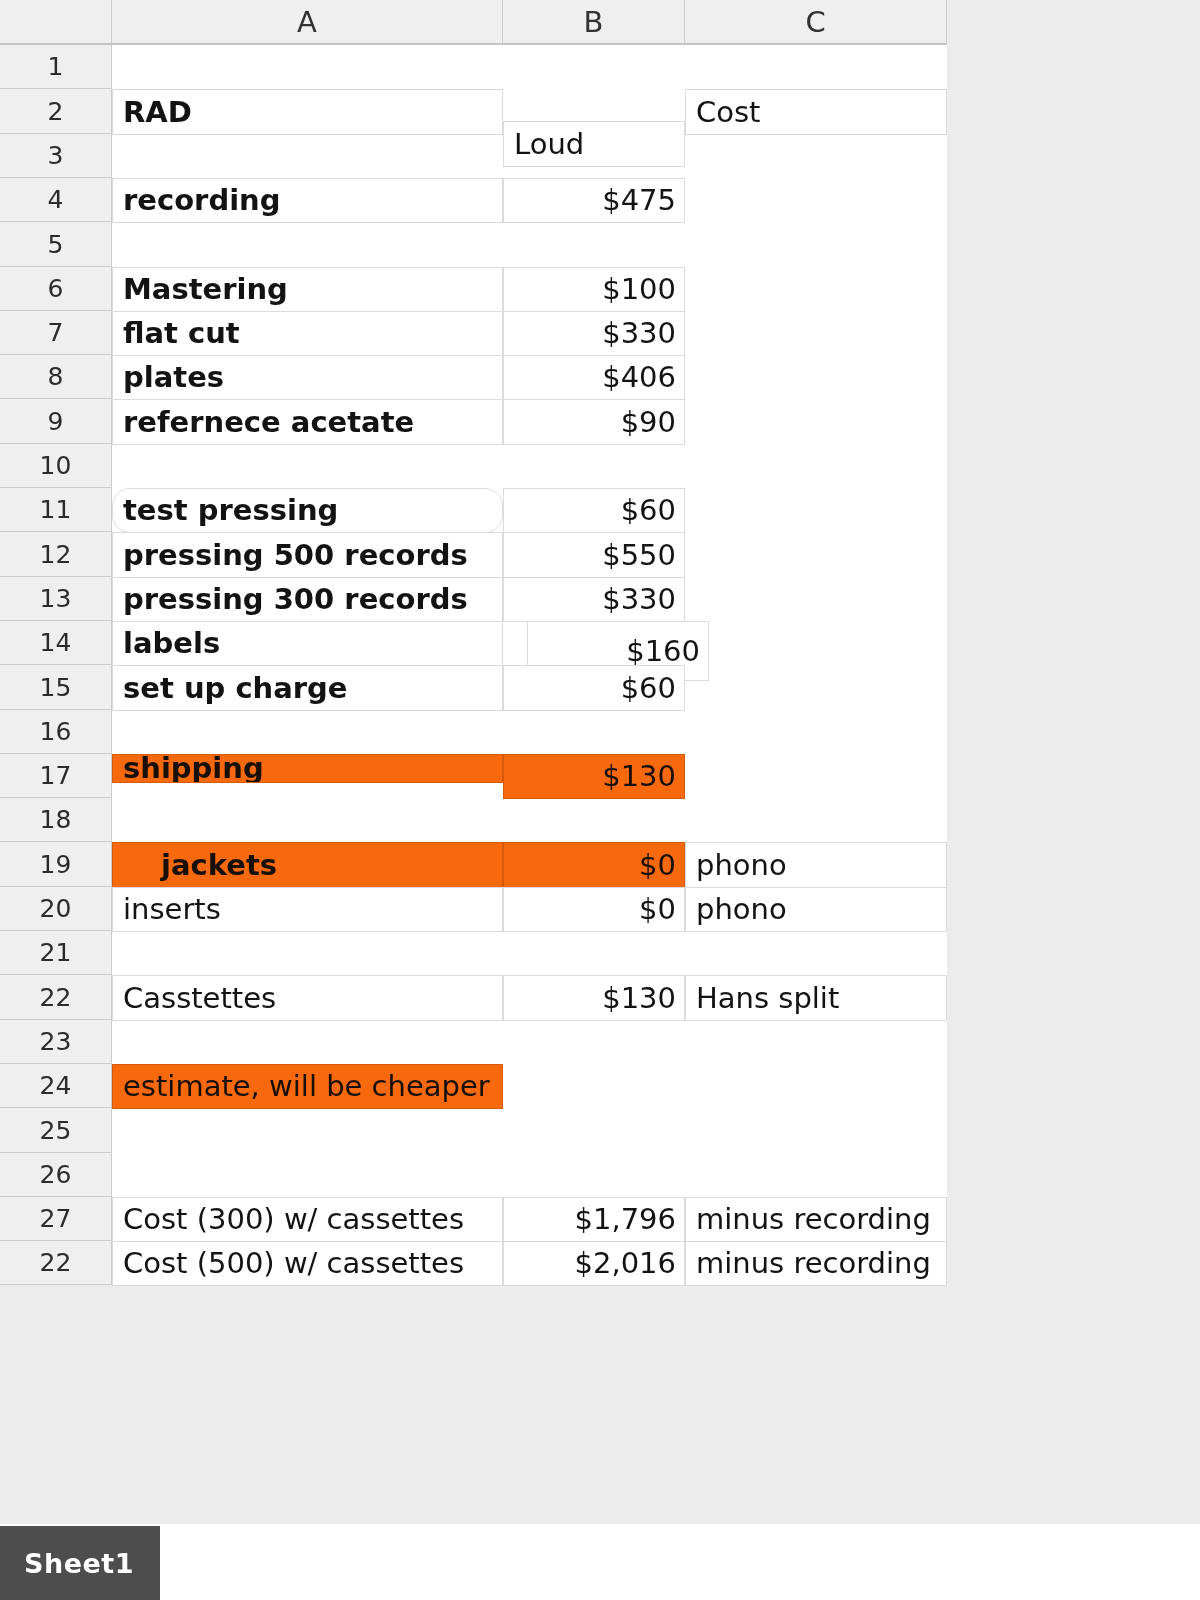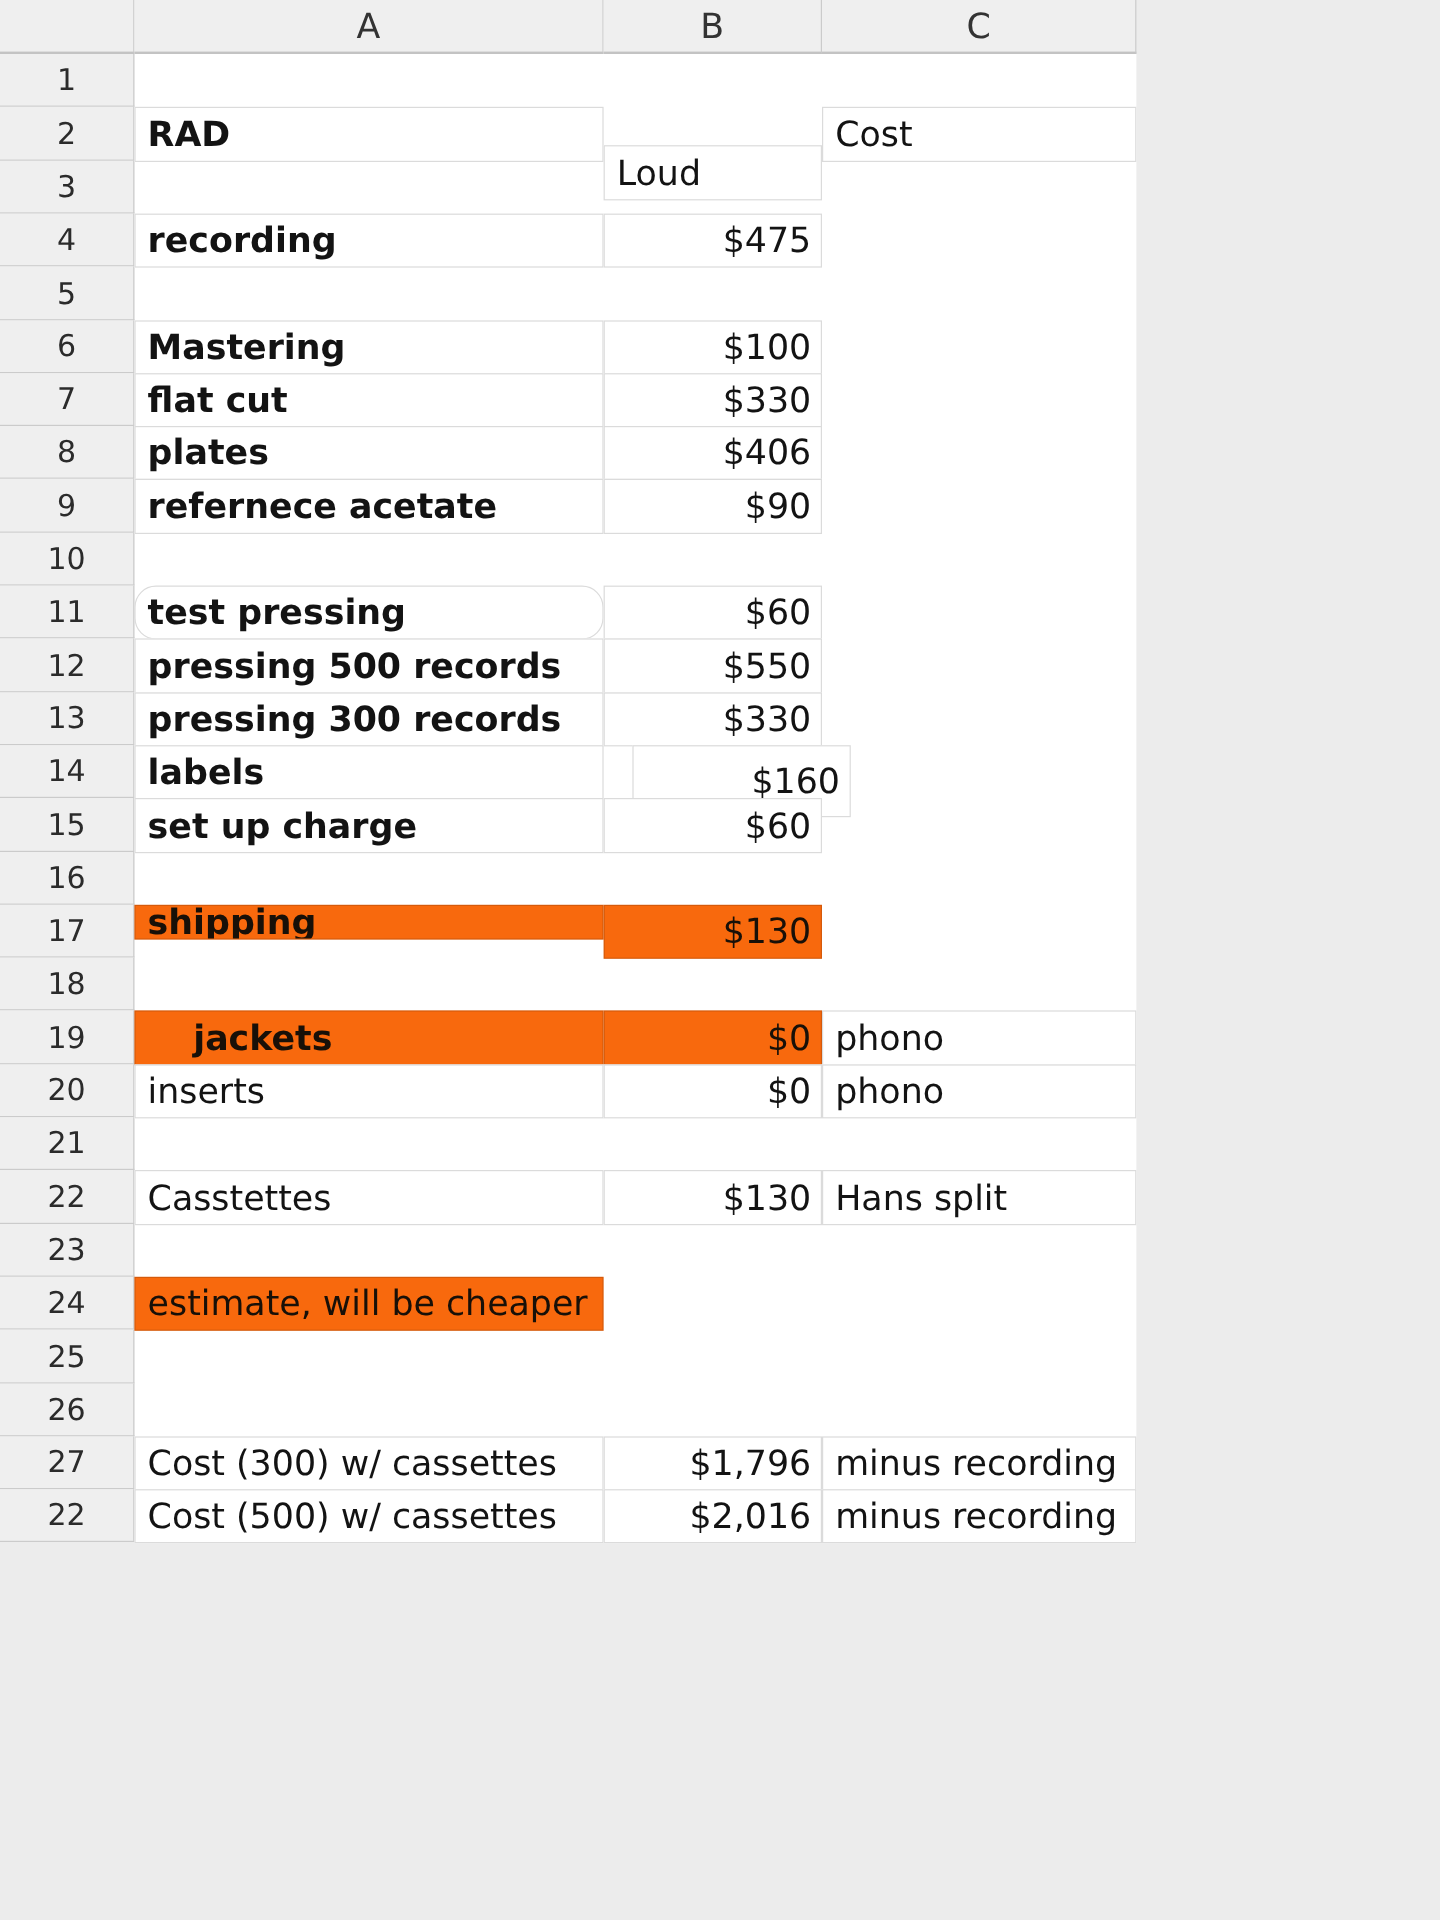--- a/index.html
+++ b/index.html
@@ -129,13 +129,18 @@
       <div class="cell" style="left: 685px; width: 262px; top: 975px; height: 46px;">Hans split</div>
       <div class="cell orange" style="left: 112px; width: 391px; top: 1064px; height: 45px;">estimate, will be cheaper</div>
       <div class="cell" style="left: 112px; width: 391px; top: 1197px; height: 45px;">Cost (300) w/ cassettes</div>
       <div class="cell ar" style="left: 503px; width: 182px; top: 1197px; height: 45px;">$1,796</div>
       <div class="cell" style="left: 685px; width: 262px; top: 1197px; height: 45px;">minus recording</div>
       <div class="cell" style="left: 112px; width: 391px; top: 1241px; height: 45px;">Cost (500) w/ cassettes</div>
       <div class="cell ar" style="left: 503px; width: 182px; top: 1241px; height: 45px;">$2,016</div>
       <div class="cell" style="left: 685px; width: 262px; top: 1241px; height: 45px;">minus recording</div>
     </div>
 
+  <div class="tab-bar">
+    <div class="sheet-tab">
+      <span>Sheet1</span>
+    </div>
+  </div>
 </div>
 
 </body></html>

